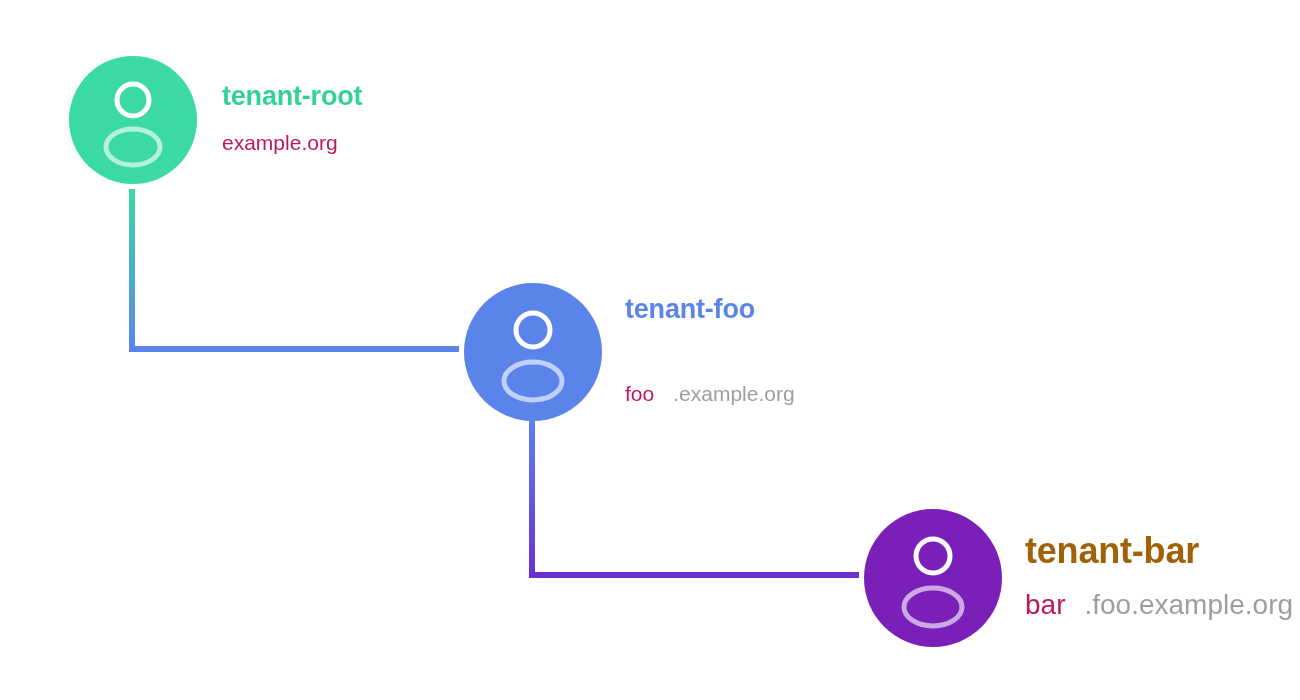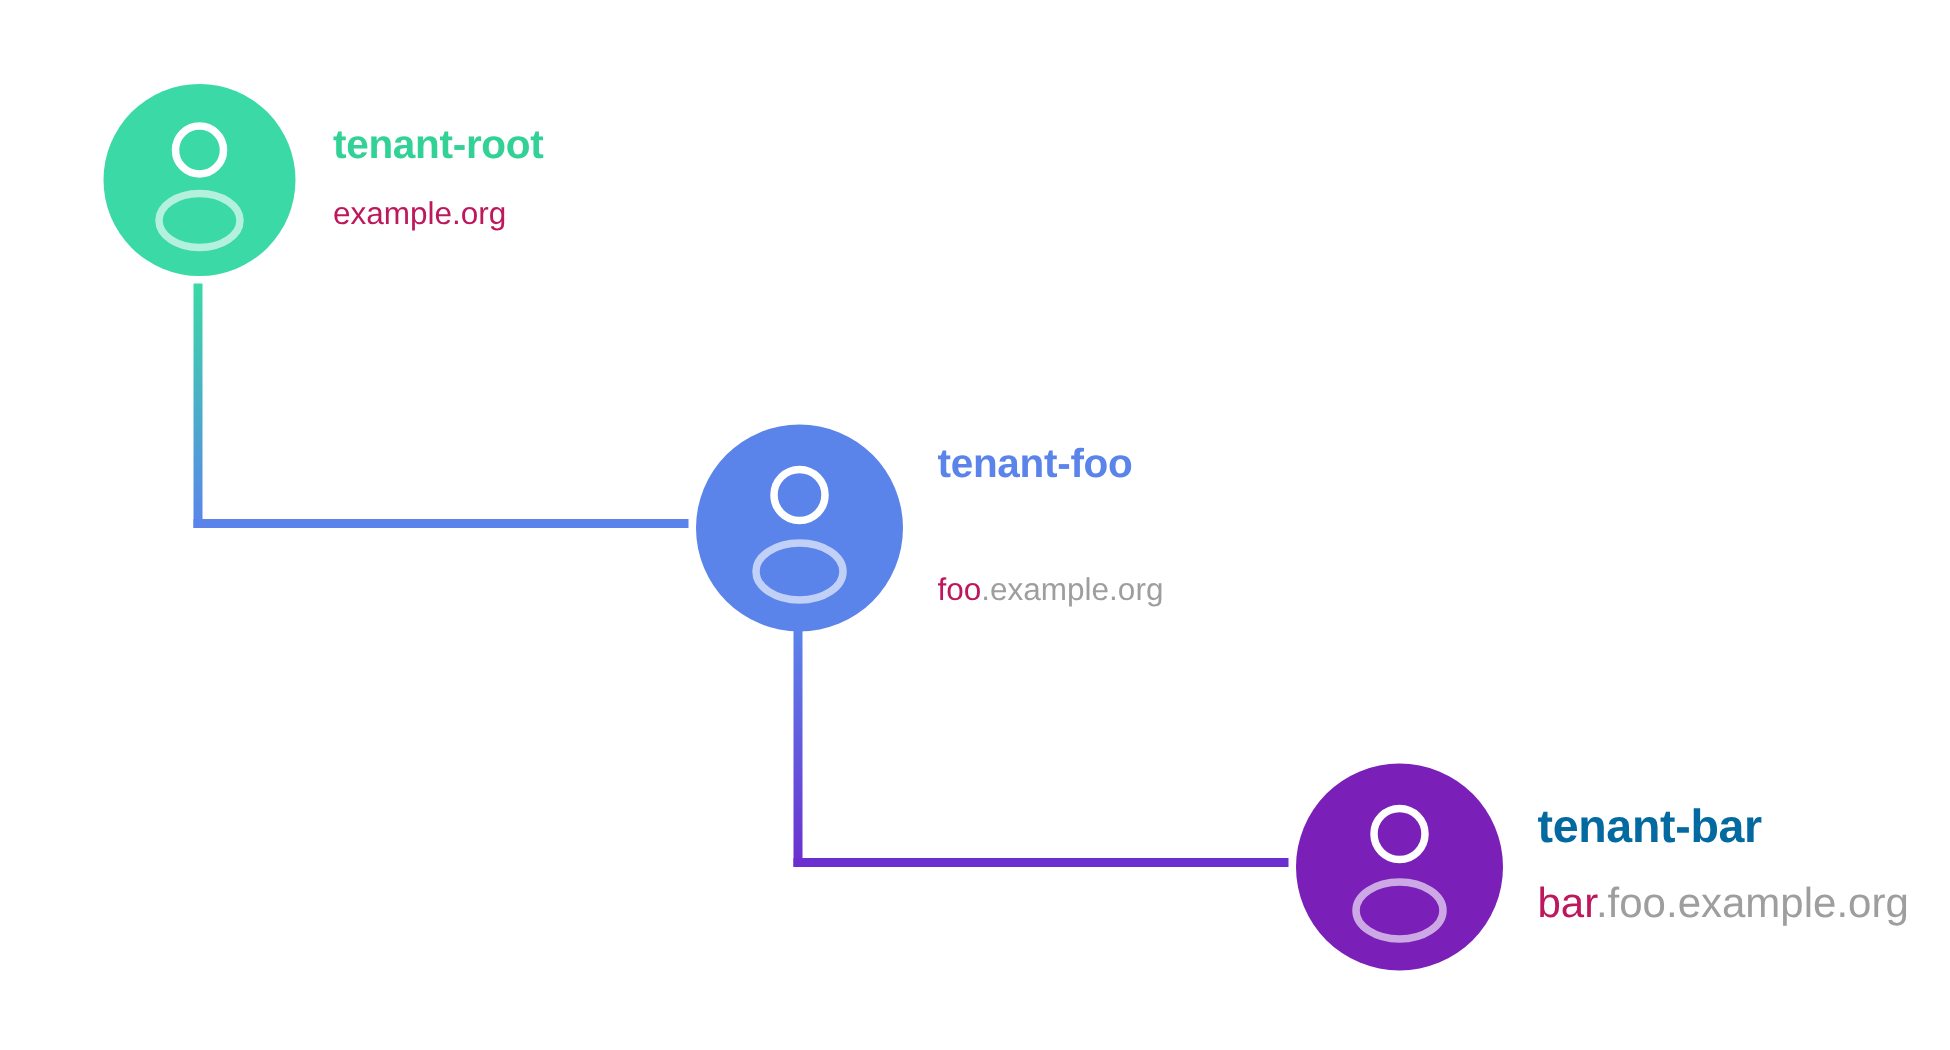--- a/index.html
+++ b/index.html
@@ -59,21 +59,21 @@
     letter-spacing: -0.2px;
     line-height: 1.1;
     white-space: nowrap;
   }
   .node-subtitle {
     line-height: 1.1;
     white-space: nowrap;
     font-weight: normal;
   }
   .dom-head { color: #be185d; }
-  .dom-tail { color: #9e9e9e; }
+  .dom-tail { color: #9e9e9e; margin-left: 19px; }
 
   
   #node-root {
     left: 69px;
     top: 56px;
   }
   #node-root .avatar { width: 128px; height: 128px; background: #3ad9a5; }
   #node-root .node-text { margin-left: 25px; padding-bottom: 4px; }
   #node-root .node-title { font-size: 27px; color: #32d296; }
   #node-root .node-subtitle { font-size: 21px; margin-top: 19px; }
@@ -86,21 +86,21 @@
   #node-foo .node-text { margin-left: 23px; padding-bottom: 4px; gap: 39px; }
   #node-foo .node-title { font-size: 27px; color: #5b84eb; }
   #node-foo .node-subtitle { font-size: 21px; margin-top: 19px; }
 
   #node-bar {
     left: 864px;
     top: 509px;
   }
   #node-bar .avatar { width: 138px; height: 138px; background: #7a1fb8; }
   #node-bar .node-text { margin-left: 23px; padding-bottom: 4px; }
-  #node-bar .node-title { font-size: 31px; color: #0369a1; }
+  #node-bar .node-title { font-size: 36px; color: #a16207; }
   #node-bar .node-subtitle { font-size: 28px; margin-top: 19px; }
 </style>
 </head>
 <body>
 
 <div id="canvas">
 
   <svg class="connector-layer" viewBox="0 0 1300 700" width="1300" height="700" xmlns="http://www.w3.org/2000/svg">
     <defs>
       <linearGradient id="grad-root-foo" x1="0" y1="0" x2="1" y2="1" gradientUnits="objectBoundingBox">

